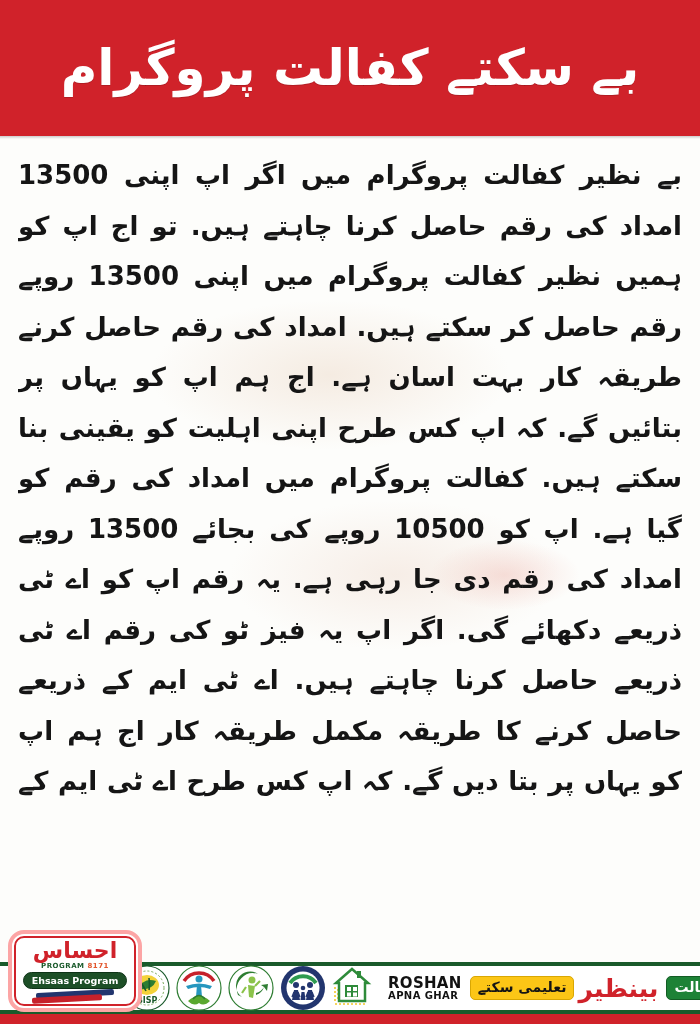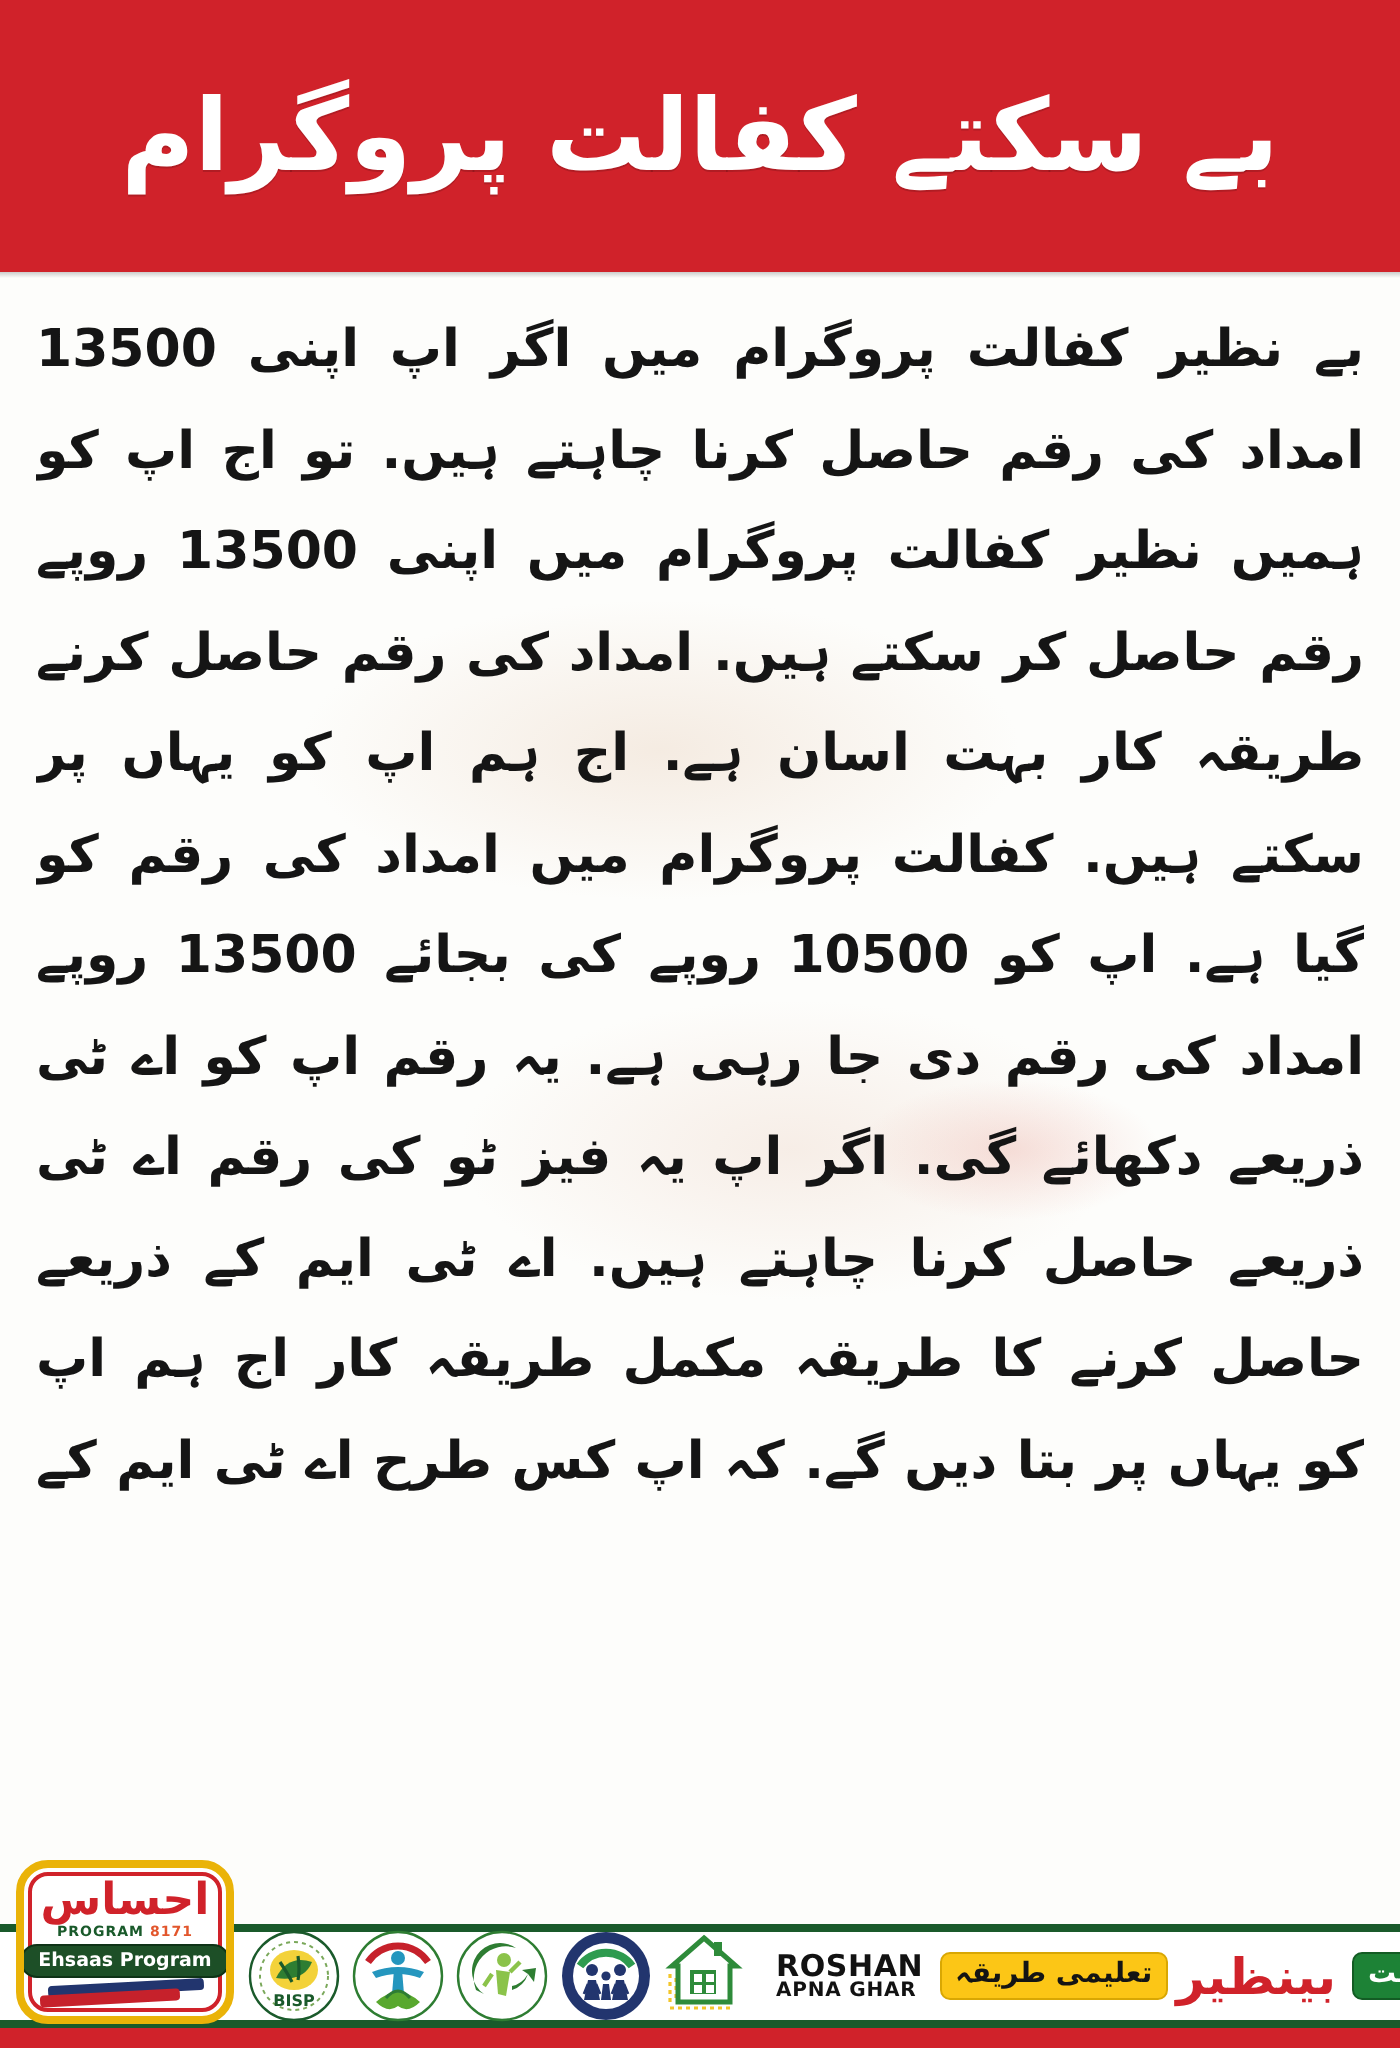--- a/index.html
+++ b/index.html
@@ -46,22 +46,22 @@
     border-top:4px solid #1a5a2b;border-bottom:4px solid #1a5a2b;
     display:flex;align-items:center;gap:6px;
     padding:0 4px 0 124px;
   }
   .bottom-strip{
     position:absolute;left:0;top:1014px;width:700px;height:10px;
     background:#d0222a;
   }
   
   .ehsaas{
-    position:absolute;left:8px;top:930px;width:109px;height:82px;z-index:5;
-    background:#ffffff;border:4px solid #eab308;border-radius:16px;
+    position:absolute;left:8px;top:930px;width:134px;height:82px;z-index:5;
+    background:#ffffff;border:4px solid #fca5a5;border-radius:16px;
     box-sizing:border-box;overflow:hidden;
   }
   .ehsaas-inner{
     position:absolute;inset:2px;border:2px solid #d0222a;border-radius:10px;
     display:flex;flex-direction:column;align-items:center;justify-content:flex-start;
     padding-top:2px;box-sizing:border-box;
   }
   .ehsaas-urdu{color:#d0222a;font-size:22px;font-weight:bold;line-height:22px;direction:rtl;}
   .ehsaas-sub{font-size:7px;font-weight:bold;letter-spacing:.5px;line-height:8px;}
   .ehsaas-sub .pw{color:#1a5a2b;}
@@ -98,20 +98,21 @@
 <div class="wm wm1"></div>
 <div class="wm wm2"></div>
 <div class="wm wm3"></div>
 
 <div class="article">
   <div class="tline">بے نظیر کفالت پروگرام میں اگر اپ اپنی 13500 روپے کی</div>
   <div class="tline">امداد کی رقم حاصل کرنا چاہتے ہیں. تو اج اپ کو یہاں پر</div>
   <div class="tline">ہمیں نظیر کفالت پروگرام میں اپنی 13500 روپے کی امداد کی</div>
   <div class="tline">رقم حاصل کر سکتے ہیں. امداد کی رقم حاصل کرنے کا</div>
   <div class="tline">طریقہ کار بہت اسان ہے. اج ہم اپ کو یہاں پر</div>
+  <div class="tline">بتائیں گے. کہ اپ کس طرح اپنی اہلیت کو یقینی بنا</div>
   <div class="tline">سکتے ہیں. کفالت پروگرام میں امداد کی رقم کو اضافہ کر دیا</div>
   <div class="tline">گیا ہے. اپ کو 10500 روپے کی بجائے 13500 روپے کی</div>
   <div class="tline">امداد کی رقم دی جا رہی ہے. یہ رقم اپ کو اے ٹی ایم کے</div>
   <div class="tline">ذریعے دکھائے گی. اگر اپ یہ فیز ٹو کی رقم اے ٹی ایم کے</div>
   <div class="tline">ذریعے حاصل کرنا چاہتے ہیں. اے ٹی ایم کے ذریعے رقم</div>
   <div class="tline">حاصل کرنے کا طریقہ مکمل طریقہ کار اج ہم اپ</div>
   <div class="tline">کو یہاں پر بتا دیں گے. کہ اپ کس طرح اے ٹی ایم کے</div>
 </div>
 
 <div class="footer-bar">
@@ -169,21 +170,21 @@
       <rect x="21" y="25.5" width="4" height="4" fill="#ffffff"></rect>
     </svg>
     <div class="roshan-text">
       <span class="roshan-l1">ROSHAN</span>
       <span class="roshan-l2">APNA GHAR</span>
     </div>
   </div>
 
   <div class="badge-group">
     <span class="badge-prefix">بینظیر</span>
-    <span class="badge badge-yellow">تعلیمی طریقہ</span>
+    <span class="badge badge-yellow">تعلیمی سکتے</span>
   </div>
 
   <div class="badge-group">
 
     <span class="badge badge-green">کفالت</span>
   </div>
 
 </div>
 
 <div class="ehsaas">

